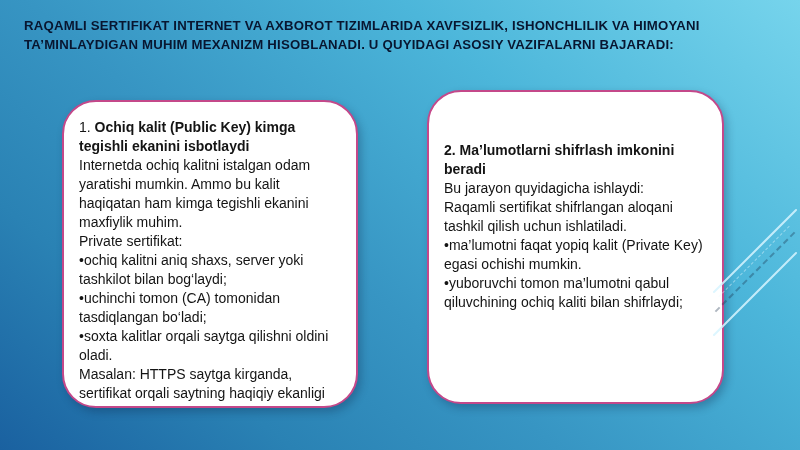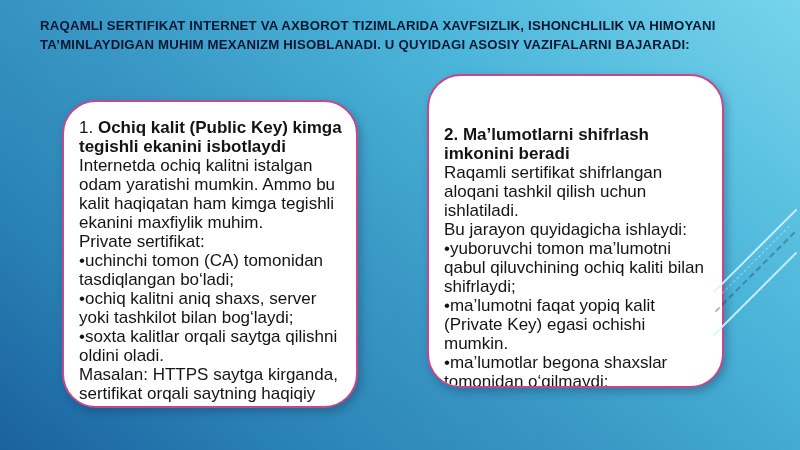--- a/index.html
+++ b/index.html
@@ -15,52 +15,52 @@
     overflow: hidden;
     background: linear-gradient(220deg,
       #76d4ec 0%,
       #4cb6da 30%,
       #3795c3 58%,
       #2a82b4 78%,
       #1a61a0 100%);
   }
   .slide-title {
     position: absolute;
-    left: 40px;
+    left: 24px;
     top: 17px;
     width: 720px;
     font-size: 13.2px;
     font-weight: bold;
     line-height: 18.5px;
     letter-spacing: 0.2px;
     color: #081630;
     white-space: pre-line;
   }
   .card {
     position: absolute;
     box-sizing: border-box;
     background: #ffffff;
     border: 2px solid #c4488a;
     border-radius: 34px;
     box-shadow: 3px 4px 9px rgba(10, 30, 60, 0.28);
     color: #141414;
-    font-size: 17px;
+    font-size: 14px;
     line-height: 19px;
     overflow: hidden;
   }
   .card-left {
     left: 62px;
     top: 100px;
     width: 296px;
     height: 308px;
     padding: 16px 14px 14px 15px;
   }
   .card-right {
     left: 427px;
-    top: 74px;
+    top: 90px;
     width: 297px;
     height: 314px;
     padding: 49px 14px 14px 15px;
   }
   .card p {
     margin: 0;
   }
   .card .heading .bold-part {
     font-weight: bold;
   }
@@ -110,33 +110,32 @@
 
 <div class="slide">
 
   <div class="slide-title">RAQAMLI SERTIFIKAT INTERNET VA AXBOROT TIZIMLARIDA XAVFSIZLIK, ISHONCHLILIK VA HIMOYANI
 TA’MINLAYDIGAN MUHIM MEXANIZM HISOBLANADI. U QUYIDAGI ASOSIY VAZIFALARNI BAJARADI:</div>
 
   <div class="card card-left">
     <p class="heading"><span>1.</span> <span class="bold-part">Ochiq kalit (Public Key) kimga tegishli ekanini isbotlaydi</span></p>
     <p>Internetda ochiq kalitni istalgan odam yaratishi mumkin. Ammo bu kalit haqiqatan ham kimga tegishli ekanini maxfiylik muhim.</p>
     <p>Private sertifikat:</p>
+    <p>•ochiq kalitni aniq shaxs, server yoki tashkilot bilan bog‘laydi;</p>
     <p>•uchinchi tomon (CA) tomonidan tasdiqlangan bo‘ladi;</p>
-    <p>•ochiq kalitni aniq shaxs, server yoki tashkilot bilan bog‘laydi;</p>
     <p>•soxta kalitlar orqali saytga qilishni oldini oladi.</p>
     <p>Masalan: HTTPS saytga kirganda, sertifikat orqali saytning haqiqiy ekanligi aniqlanadi.</p>
   </div>
 
   <div class="card card-right">
     <p class="heading"><span class="num-bold">2.</span> <span class="bold-part">Ma’lumotlarni shifrlash imkonini beradi</span></p>
+    <p>Bu jarayon quyidagicha ishlaydi:</p>
     <p>Raqamli sertifikat shifrlangan aloqani tashkil qilish uchun ishlatiladi.</p>
-    <p>Bu jarayon quyidagicha ishlaydi:</p>
+    <p>•ma’lumotni faqat yopiq kalit (Private Key) egasi ochishi mumkin.</p>
     <p>•yuboruvchi tomon ma’lumotni qabul qiluvchining ochiq kaliti bilan shifrlaydi;</p>
-    <p>•ma’lumotni faqat yopiq kalit (Private Key) egasi ochishi mumkin.</p>
-    <p>•ma’lumotlar begona shaxslar tomonidan o‘qilmaydi;</p>
   </div>
 
   <div class="stripes">
     <div class="stripe-line stripe-a"></div>
     <div class="stripe-dashes2"></div>
     <div class="stripe-dashes"></div>
     <div class="stripe-line stripe-b"></div>
   </div>
 
 </div>

